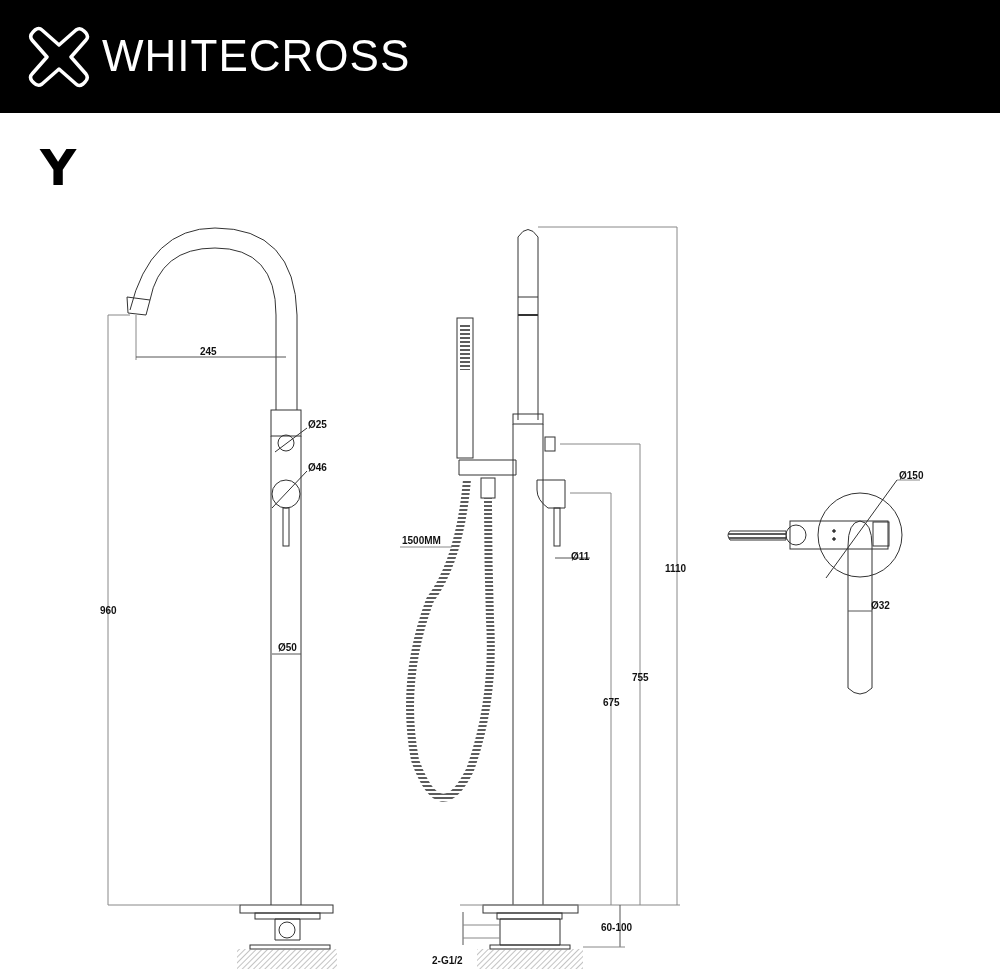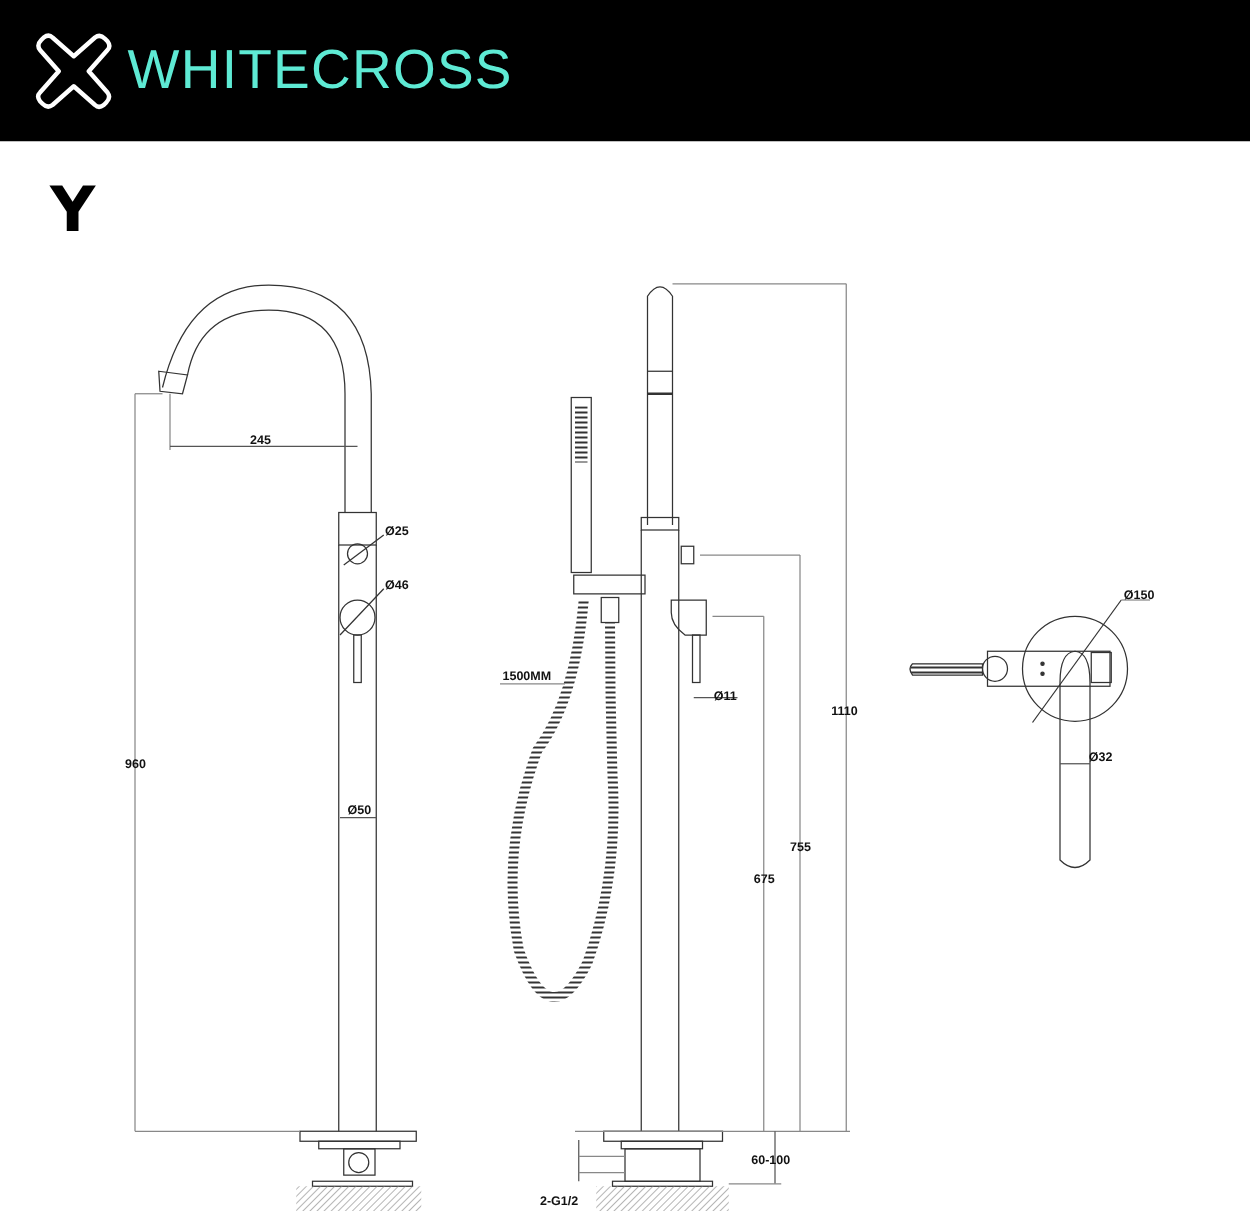--- a/index.html
+++ b/index.html
@@ -1,19 +1,19 @@
 <!DOCTYPE html>
 <html><head>
 <meta charset="utf-8">
 <style>
   html, body { margin: 0; padding: 0; background: #ffffff; }
   body { width: 1000px; height: 969px; position: relative; overflow: hidden; font-family: "Liberation Sans", sans-serif; }
   .header { position: absolute; left: 0; top: 0; width: 1000px; height: 113px; background: #000000; }
   .logo-mark { position: absolute; left: 28px; top: 26px; width: 62px; height: 62px; }
-  .brand { position: absolute; left: 102px; top: 30px; color: #5eead4; font-size: 44px; letter-spacing: 1px; font-family: "Liberation Sans", sans-serif; font-weight: 400; line-height: 52px; }
+  .brand { position: absolute; left: 102px; top: 30px; color: #ffffff; font-size: 44px; letter-spacing: 1px; font-family: "Liberation Sans", sans-serif; font-weight: 400; line-height: 52px; }
   .model { position: absolute; left: 40px; top: 140px; font-size: 50px; font-weight: 700; color: #000; line-height: 56px; font-family: "DejaVu Sans", sans-serif; }
   .drawing { position: absolute; left: 0; top: 0; width: 1000px; height: 969px; }
   .dim { font-family: "Liberation Sans", sans-serif; font-size: 10px; font-weight: 700; fill: #111; }
 </style>
 </head>
 <body>
 
 <div class="header">
   <svg class="logo-mark" viewBox="0 0 62 62">
     <path d="M14 4 L31 19 L48 4 Q52 1 56 5 L58 7 Q61 11 58 14 L43 31 L58 48 Q61 52 57 56 L55 58 Q51 61 48 58 L31 43 L14 58 Q10 61 6 57 L4 55 Q1 51 4 48 L19 31 L4 14 Q1 10 5 6 L7 4 Q11 1 14 4 Z" fill="none" stroke="#ffffff" stroke-width="3.5" stroke-linejoin="round"></path>

